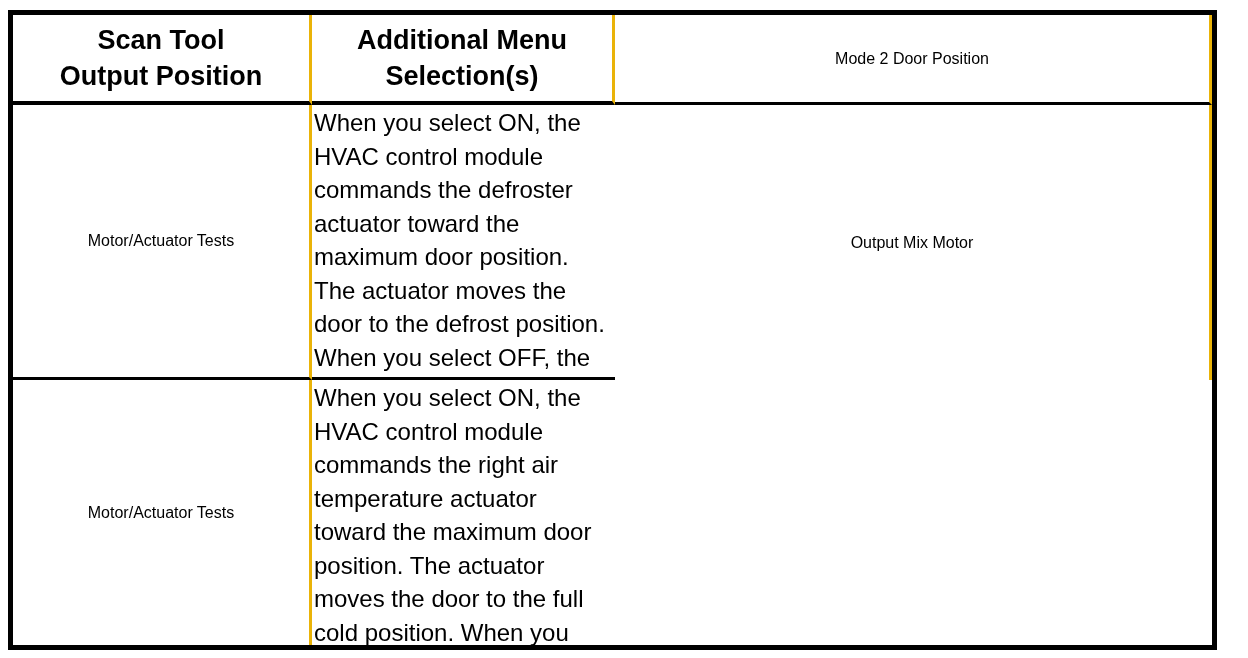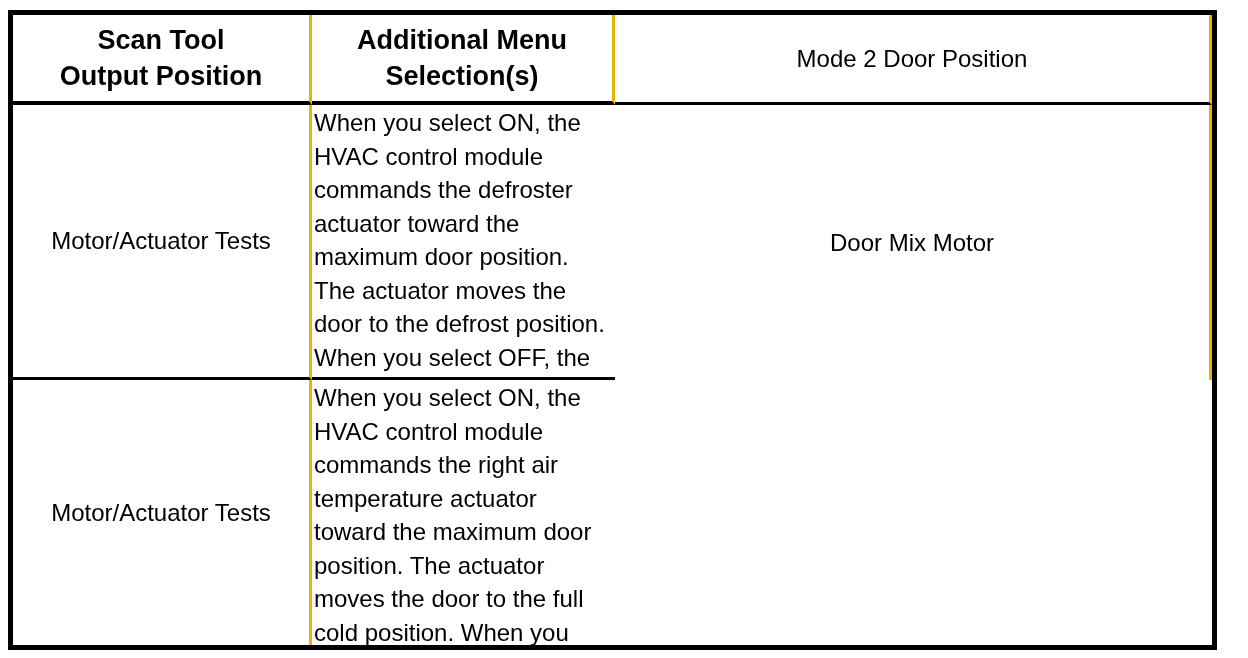--- a/index.html
+++ b/index.html
@@ -45,21 +45,21 @@
     font-weight: bold;
     font-size: 27px;
     line-height: 36px;
     text-align: center;
   }
   .header-line { display: block; white-space: nowrap; }
   .center-cell {
     display: flex;
     align-items: center;
     justify-content: center;
-    font-size: 24px;
+    font-size: 16px;
     text-align: right;
   }
   .desc-cell {
     font-size: 24px;
     line-height: 33.5px;
     text-align: left;
     padding: 1px 2px 0 2px;
     letter-spacing: 0;
   }
 </style>
@@ -80,21 +80,21 @@
 
     <div class="cell center-cell v-border h-border">
       <span>Mode 2 Door Position</span>
     </div>
     <div class="cell center-cell v-border h-border">
       <span>Motor/Actuator Tests</span>
     </div>
     <div class="cell desc-cell h-border">When you select ON, the HVAC control module commands the defroster actuator toward the maximum door position. The actuator moves the door to the defrost position. When you select OFF, the HVAC control module commands the defroster actuator toward the minimum door position. The actuator moves the door in the opposite direction of the defrost position.</div>
 
     <div class="cell center-cell v-border">
-      <span>Door Mix Motor</span>
+      <span>Output Mix Motor</span>
     </div>
     <div class="cell center-cell v-border">
       <span>Motor/Actuator Tests</span>
     </div>
     <div class="cell desc-cell">When you select ON, the HVAC control module commands the right air temperature actuator toward the maximum door position. The actuator moves the door to the full cold position. When you select OFF, the HVAC control module commands the right air temperature actuator toward the minimum door position. The actuator moves the door to the full hot position.</div>
 
   </div>
 </div>
 
 </body></html>

